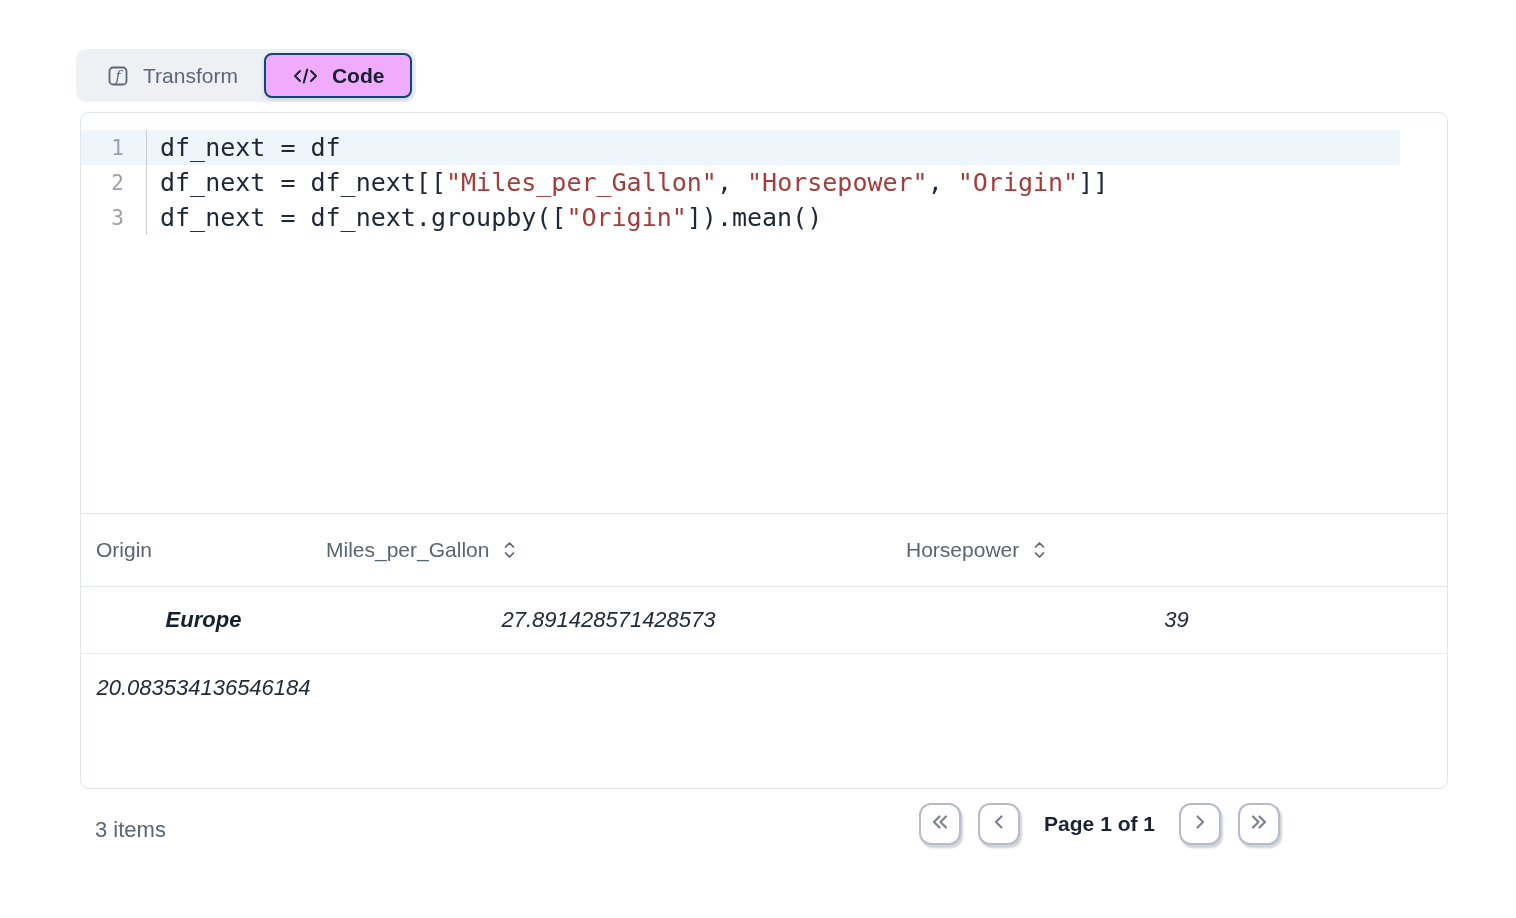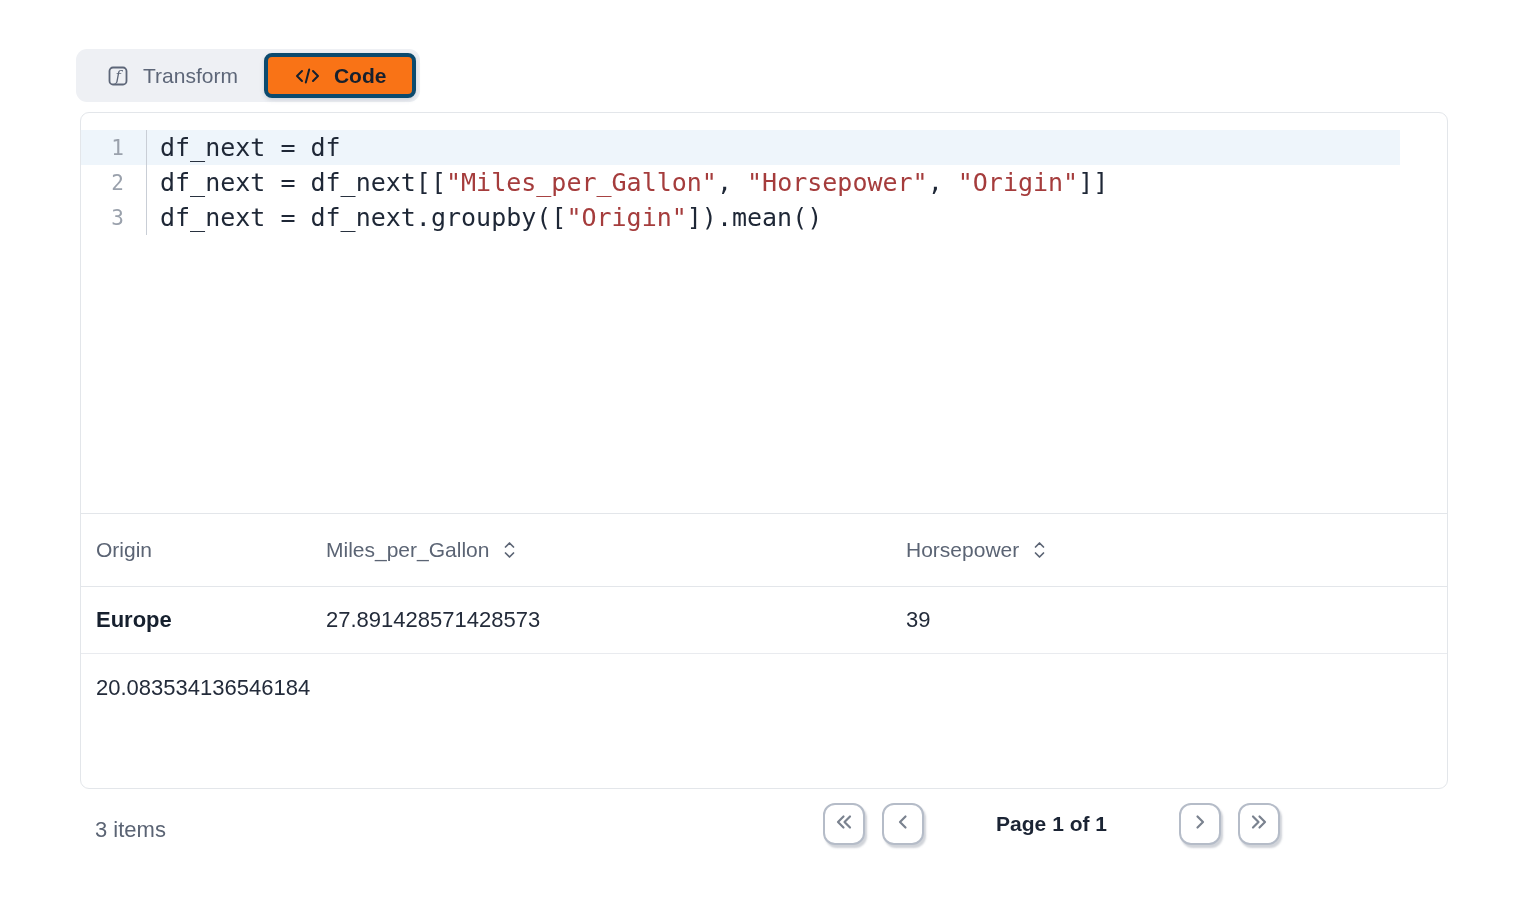--- a/index.html
+++ b/index.html
@@ -12,22 +12,22 @@
     background: #eef0f4; border-radius: 11px;
     display: flex; align-items: center; padding: 0 4px;
   }
   .tab {
     display: flex; align-items: center; gap: 13px;
     height: 45px; padding: 0 26px; border-radius: 8px;
     font-size: 21px; cursor: pointer; white-space: nowrap;
   }
   .tab.inactive { color: #5d6678; font-weight: 500; }
   .tab.active {
-    background: #f97316; color: #16202e; font-weight: 700;
-    border: 4px solid #0c4a6e;
+    background: #f0abfc; color: #16202e; font-weight: 700;
+    border: 2px solid #0c4a6e;
     box-shadow: 0 2px 4px rgba(120,130,150,0.28);
   }
   .tab svg { display: block; }
 
   
   .panel {
     position: absolute; left: 80px; top: 112px; width: 1368px; height: 677px;
     border: 1px solid #e3e6ea; border-radius: 9px; background: #ffffff;
     overflow: hidden;
   }
@@ -42,45 +42,45 @@
     width: 66px; flex: 0 0 66px; align-self: stretch;
     border-right: 1px solid #c9ced6;
     display: flex; align-items: center; justify-content: flex-end;
     padding-right: 22px;
     font-size: 21px; color: #9aa1ac;
   }
   .code-text { padding-left: 13px; font-size: 25px; color: #1e2736; white-space: pre; }
   .code-text .str { color: #a53c3c; }
 
   
-  .grid-row { display: grid; grid-template-columns: 230px 580px 1fr; align-items: center; }
+  .grid-row { display: grid; grid-template-columns: 230px 580px 1fr; align-items: center; text-align: center; }
   .thead {
     height: 73px; border-bottom: 1px solid #e3e6ea;
     color: #5b6474; font-size: 21px;
   }
   .th { display: flex; align-items: center; gap: 13px; padding-left: 15px; }
   .sort-btn { display: flex; align-items: center; cursor: pointer; }
-  .trow { height: 67px; border-bottom: 1px solid #e9ebef; font-size: 22px; color: #232b3a; }
+  .trow { height: 67px; border-bottom: 1px solid #e9ebef; font-size: 22px; color: #232b3a; font-style: italic; }
   .trow:last-child { border-bottom: none; }
   .td { padding-left: 15px; }
   .td.origin { font-weight: 700; color: #16202e; }
 
   
   .footer { position: absolute; left: 0; top: 789px; width: 1361px; height: 80px; }
   .items-count { position: absolute; left: 95px; top: 28px; font-size: 22px; color: #5b6474; }
   .pager { position: absolute; right: 81px; top: 14px; display: flex; align-items: center; }
   .page-btn {
     width: 42px; height: 42px; background: #ffffff;
     border: 2px solid #b5bcc8; border-radius: 12px;
     display: flex; align-items: center; justify-content: center;
     cursor: pointer;
     box-shadow: 2px 3px 2px rgba(150,157,170,0.45);
   }
   .page-btn + .page-btn { margin-left: 17px; }
-  .page-label { font-size: 21px; font-weight: 600; color: #1b2434; margin: 0 72px; white-space: nowrap; }
+  .page-label { font-size: 21px; font-weight: 600; color: #1b2434; margin: 0 24px; white-space: nowrap; }
 </style>
 </head>
 <body>
 
 <div class="tabbar">
   <div class="tab inactive">
     <span>
       <svg width="24" height="24" viewBox="0 0 24 24">
         <rect x="3.5" y="3.5" width="17" height="17" rx="3.5" fill="none" stroke="#5d6678" stroke-width="1.8"></rect>
         <text x="12.2" y="16.8" text-anchor="middle" font-family="DejaVu Serif, serif" font-style="italic" font-size="14.5" fill="#5d6678">f</text>

